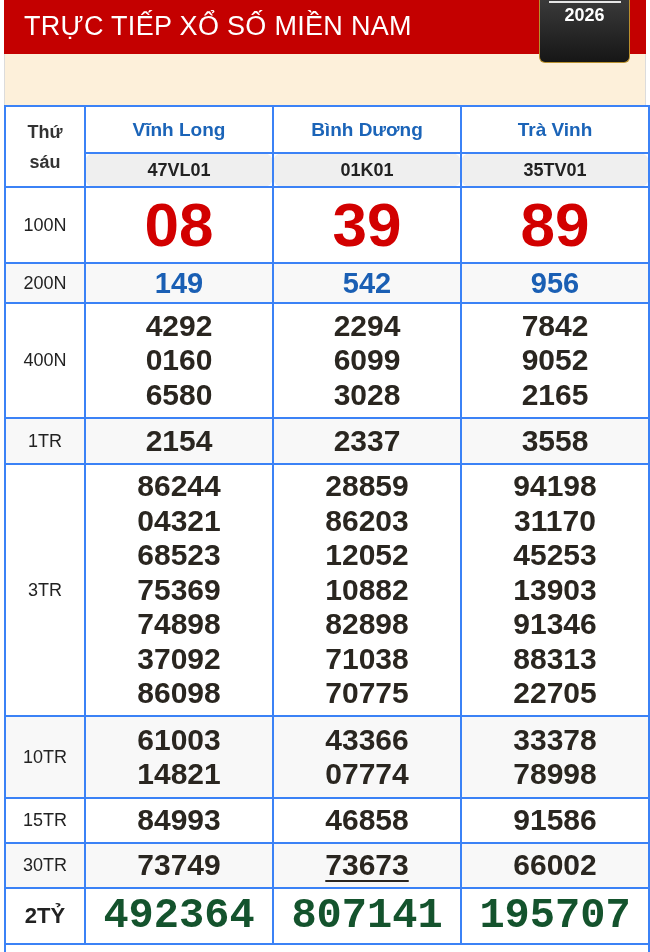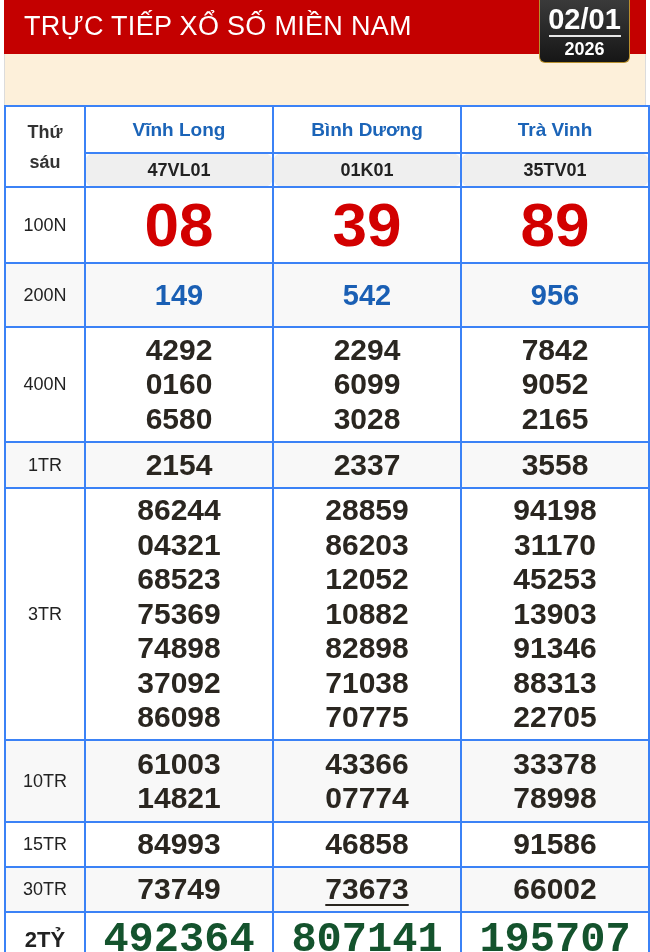--- a/index.html
+++ b/index.html
@@ -52,40 +52,39 @@
 
   .n { font-weight: bold; color: #2a2620; font-size: 30px; line-height: 34.5px; }
   .n-big { font-weight: bold; color: #d20000; font-size: 62px; line-height: 70px; }
   .n-blue { font-weight: bold; color: #1a5fb4; font-size: 29px; }
   .n-red { font-weight: bold; color: #14532d; font-size: 42px; font-family: Liberation Mono, monospace; }
   .lbl-big { font-weight: bold; font-size: 22px; color: #222; }
   .underline { text-decoration: underline; text-underline-offset: 5px; text-decoration-thickness: 2px; }
 
   tr.alt td { background: #f8f8f8; }
   tr.r100 td { height: 76px; }
-  tr.r200 td { height: 64px; margin-left: 14px; }
+  tr.r200 td { height: 40px; margin-left: 14px; }
   tr.r400 td { height: 115px; }
   tr.r1tr td { height: 46px; }
   tr.r3tr td { height: 252px; }
   tr.r10tr td { height: 82px; }
   tr.r15tr td { height: 45px; }
   tr.r30tr td { height: 45px; }
   tr.r2ty td { height: 56px; }
   tr.rfoot td { height: 12px; border-bottom: none; }
   .numlist span { display: block; }
 </style>
 </head>
 <body>
 
 <div class="header-bar">
   <div class="header-title">TRỰC TIẾP XỔ SỐ MIỀN NAM</div>
 </div>
 <div class="beige"></div>
 <div class="date-badge">
-  <span class="date-day">02/01</span>
   <span class="date-sep"></span>
   <span class="date-year">2026</span>
 </div>
 
 <table class="results">
   <colgroup>
     <col class="c-label">
       <col class="c-prov">
       <col class="c-prov">
       <col class="c-prov">

